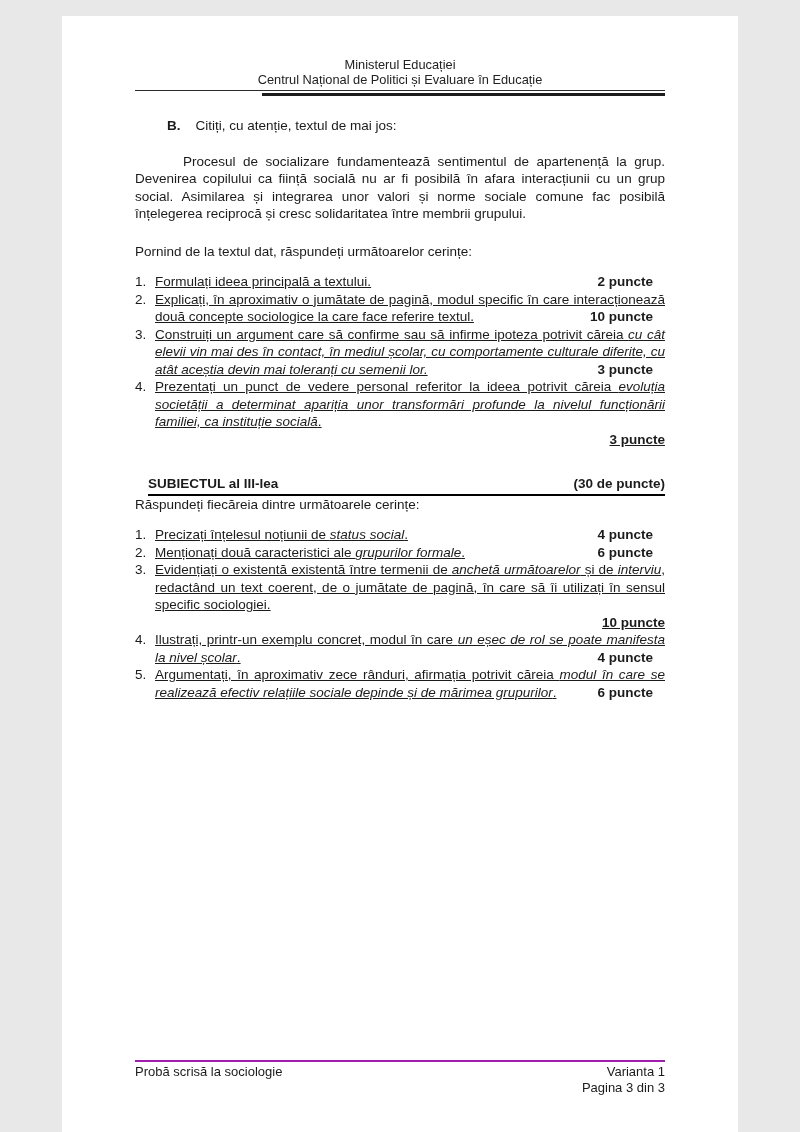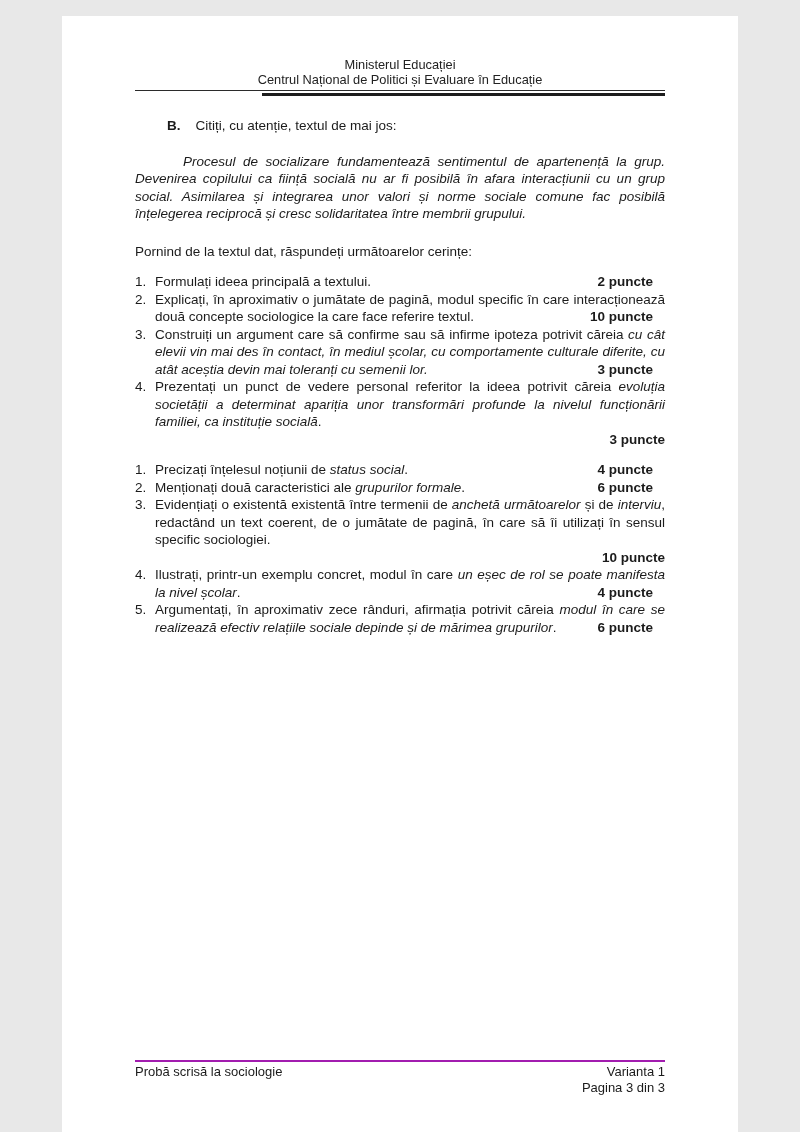--- a/index.html
+++ b/index.html
@@ -17,28 +17,28 @@
   .content { position:absolute; left:73px; right:73px; top:0; }
 
   
   .hdr { padding-top:42px; text-align:center; font-size:12.8px; line-height:14.5px; color:#222; }
   .hdr-rule1 { margin-top:3px; border-top:1.5px solid #2b2b2b; height:0; }
   .hdr-rule2 { height:3px; background:#1d1d1d; margin-left:24%; margin-top:2px; }
 
   
   .b-head { margin-top:21px;padding-left:32px; }
   .b-label { font-weight:700; margin-right:15px; }
-  .quote { margin-top:18px; font-style:italic; text-align:justify; text-indent:48px; }
+  .quote { margin-top:18px; text-align:justify; text-indent:48px; }
   .prompt { margin-top:20px; }
 
   
   .olist { margin-top:13px; }
   .oitem { position:relative; display:flex; }
   .num { flex:none; width:20px; }
-  .itext { flex:1; text-align:justify; }
+  .itext { flex:1; text-align:justify;text-decoration:underline; }
   .it { font-style:italic; }
   .pts { position:absolute; right:12px; bottom:0; font-weight:700; white-space:nowrap; }
   .pts-line { text-align:right; font-weight:700; }
 
   
   .s3row {
     margin-top:27px; margin-left:13px;
     display:flex; justify-content:space-between;
     font-weight:700;
     border-bottom:2px solid #000;
@@ -99,20 +99,25 @@
 
       <div class="oitem">
         <span class="num">4.</span>
         <span class="itext"><span>Prezentați un punct de vedere personal referitor la ideea potrivit căreia </span><span class="it">evoluția societății a determinat apariția unor transformări profunde la nivelul funcționării familiei, ca instituție socială</span><span>.</span>
           <div class="pts-line">3 puncte</div>
         </span>
       </div>
 
     </div>
 
+    <div class="s3row">
+      <span>SUBIECTUL al III-lea</span>
+      <span>(30 de puncte)</span>
+    </div>
+    <div class="s3prompt">Răspundeți fiecăreia dintre următoarele cerințe:</div>
 
     <div class="olist">
 
       <div class="oitem">
         <span class="num">1.</span>
         <span class="itext"><span>Precizați înțelesul noțiunii de </span><span class="it">status social</span><span>.</span></span>
         <span class="pts">4 puncte</span>
       </div>
 
       <div class="oitem">

